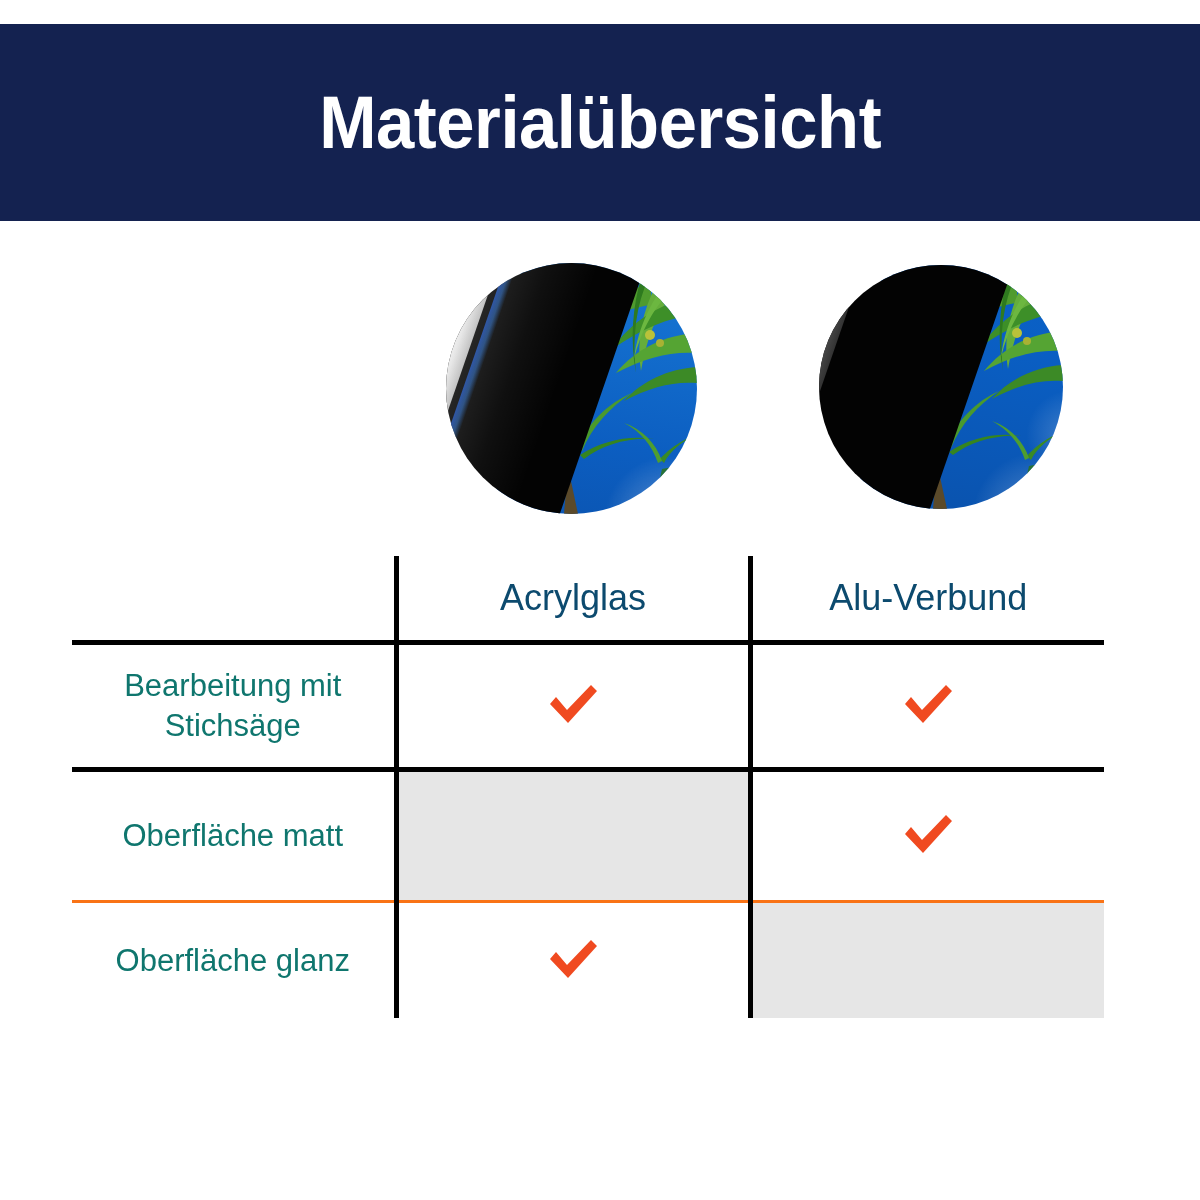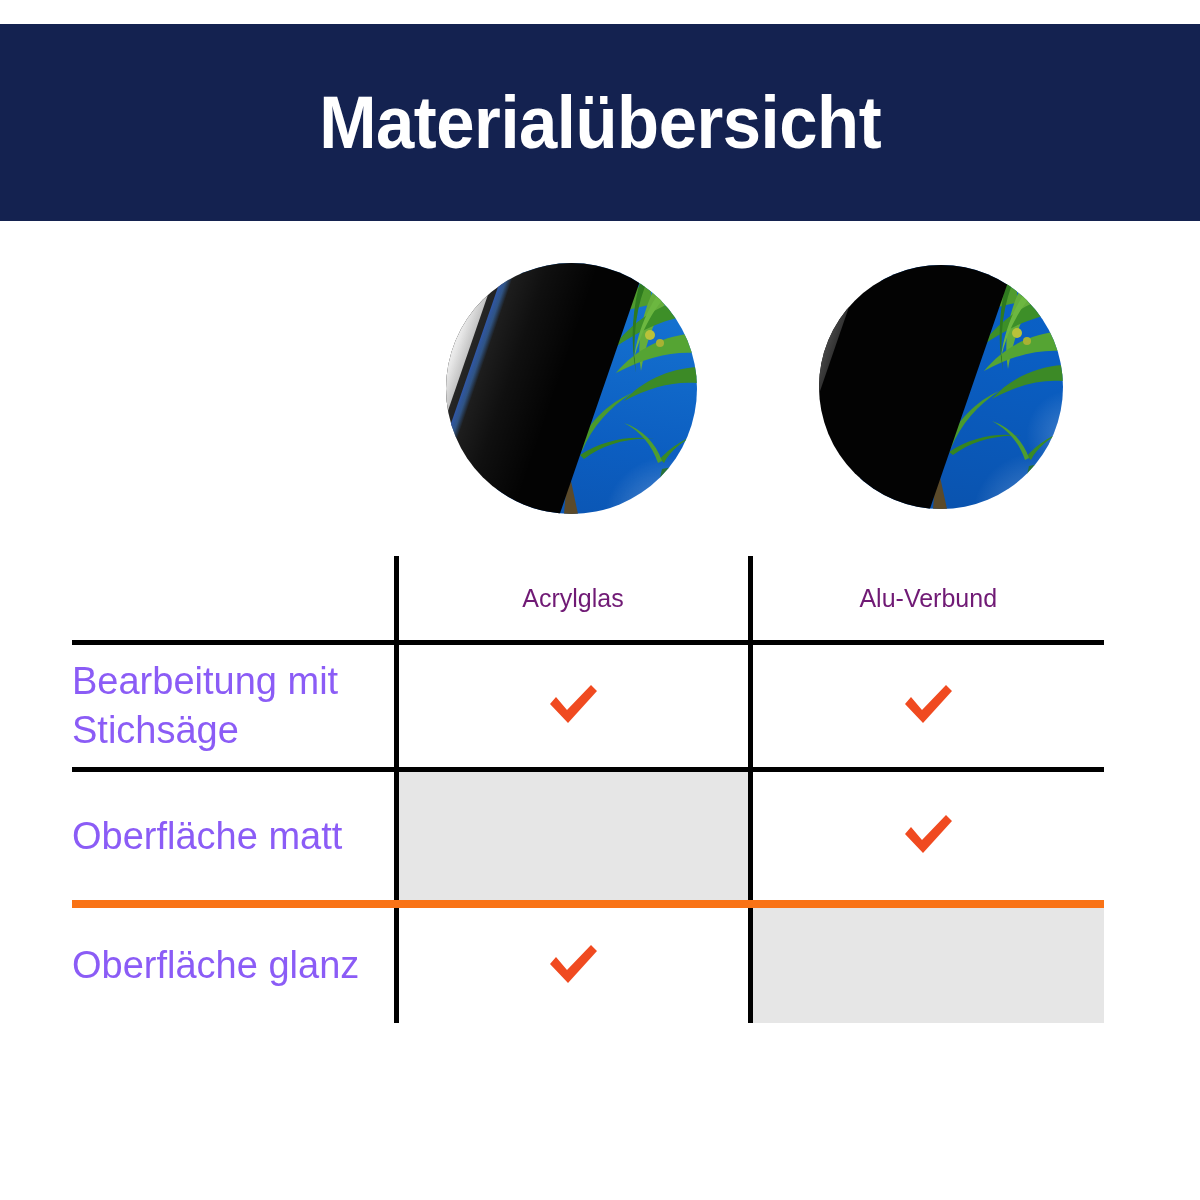--- a/index.html
+++ b/index.html
@@ -182,50 +182,50 @@
 
   .ctable td, .ctable th {
     padding: 0;
     margin: 0;
     vertical-align: middle;
     font-weight: normal;
   }
 
   .hrow th { height: 84px; }
   .col-head {
-    font-size: 25px;
-    color: #701a75;
+    font-size: 36px;
+    color: #0c4a6e;
     text-align: center;
     border-left: 5px solid #000000;
     transform: none;
   }
   .col-head span { display: inline-block; }
   .hrow .blank-head { border: none; }
 
   .drow td { height: 122px; }
   .drow.r1 td { height: 122px; }
   .drow.r2 td { height: 128px; }
   .drow.r3 td { height: 115px; }
 
   .row-label {
-    font-size: 38px;
-    color: #8b5cf6;
-    text-align: left;
+    font-size: 31px;
+    color: #0f766e;
+    text-align: center;
     padding-left: 18px;
     line-height: 1.28;
     border-top: 5px solid #000000;
   }
   .cell {
     text-align: center;
     border-left: 5px solid #000000;
     border-top: 5px solid #000000;
   }
   .cell.shaded { background: #e6e6e6; }
   .drow.r3 .row-label,
-  .drow.r3 .cell { border-top: 8px solid #f97316; }
+  .drow.r3 .cell { border-top: 3px solid #f97316; }
 
   .check {
     display: inline-block;
     width: 56px;
     height: 44px;
     line-height: 0;
   }
   .check svg { display: block; width: 100%; height: 100%; }
   .empty-mark { display: inline-block; width: 0; height: 0; }
 </style>

